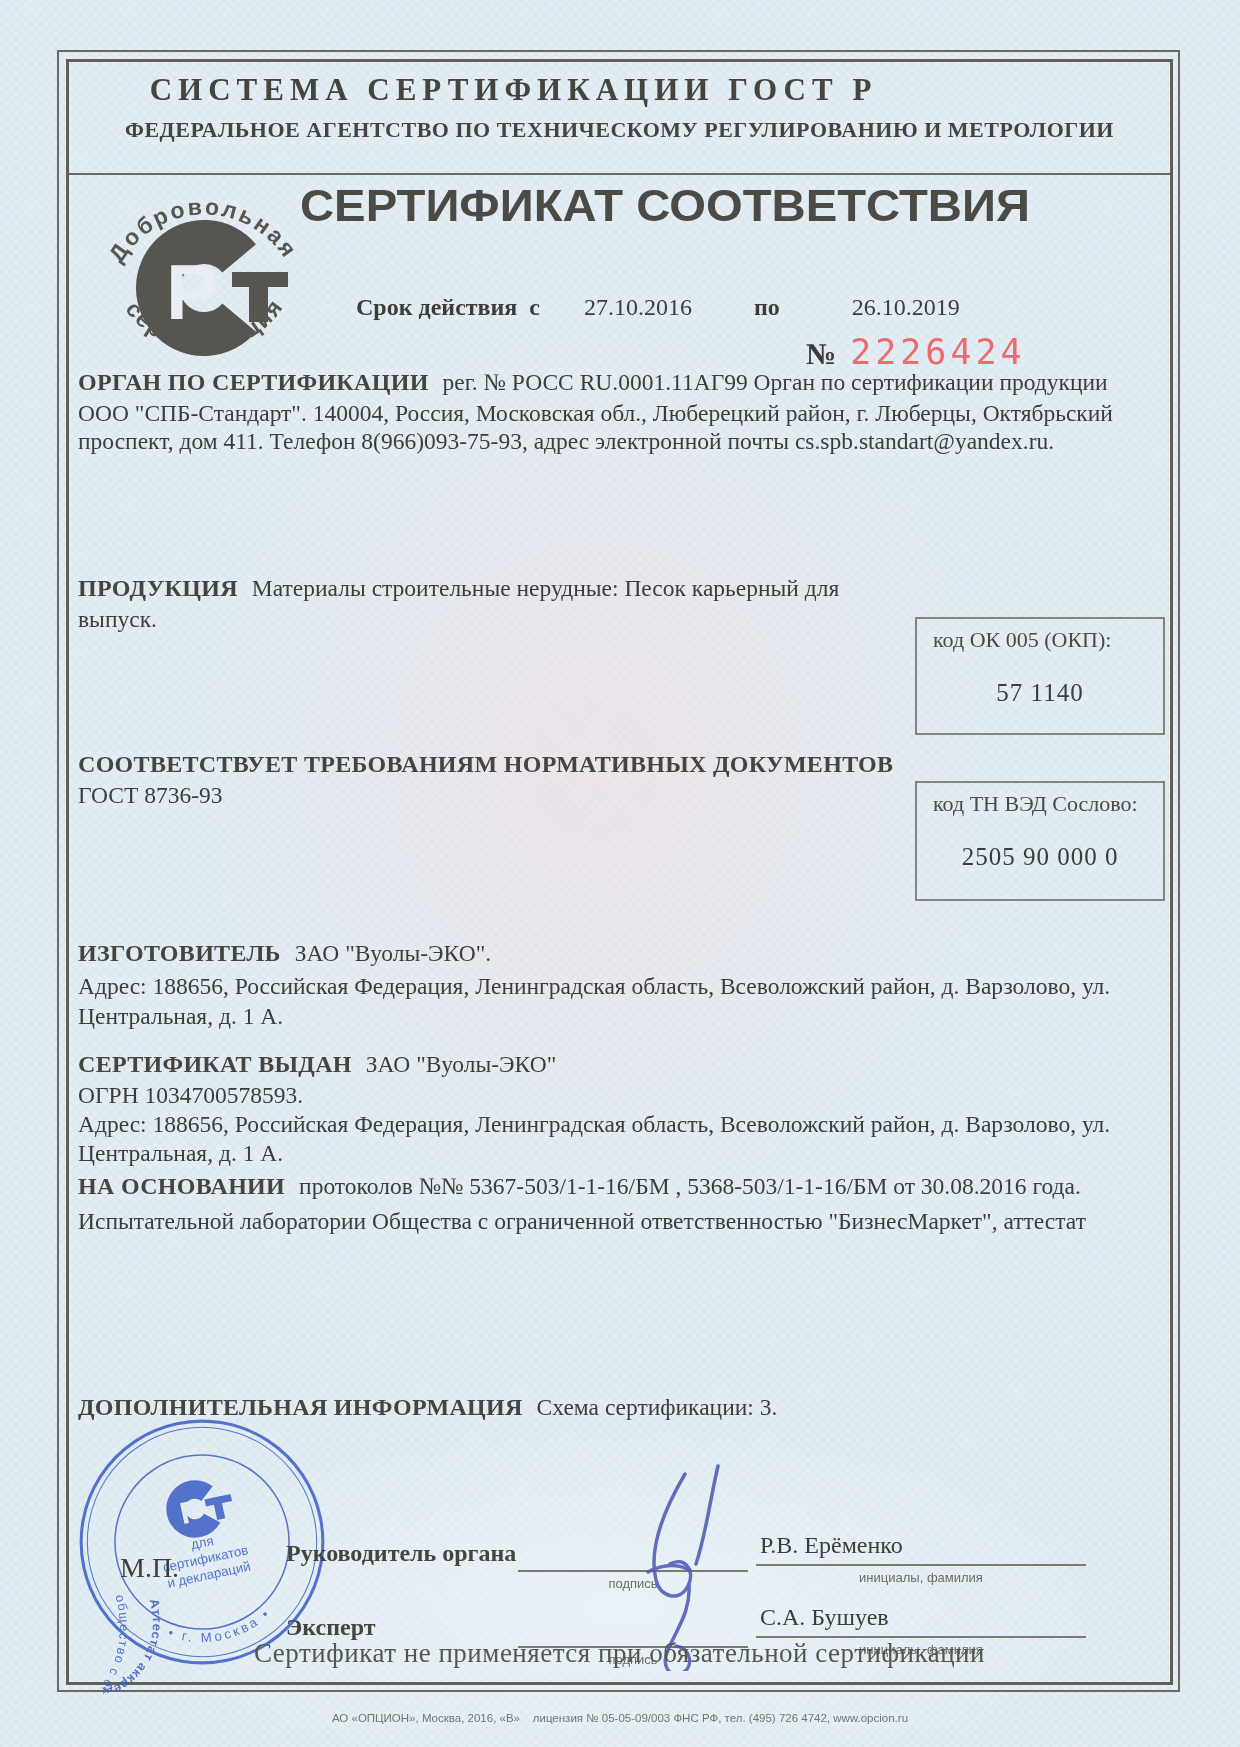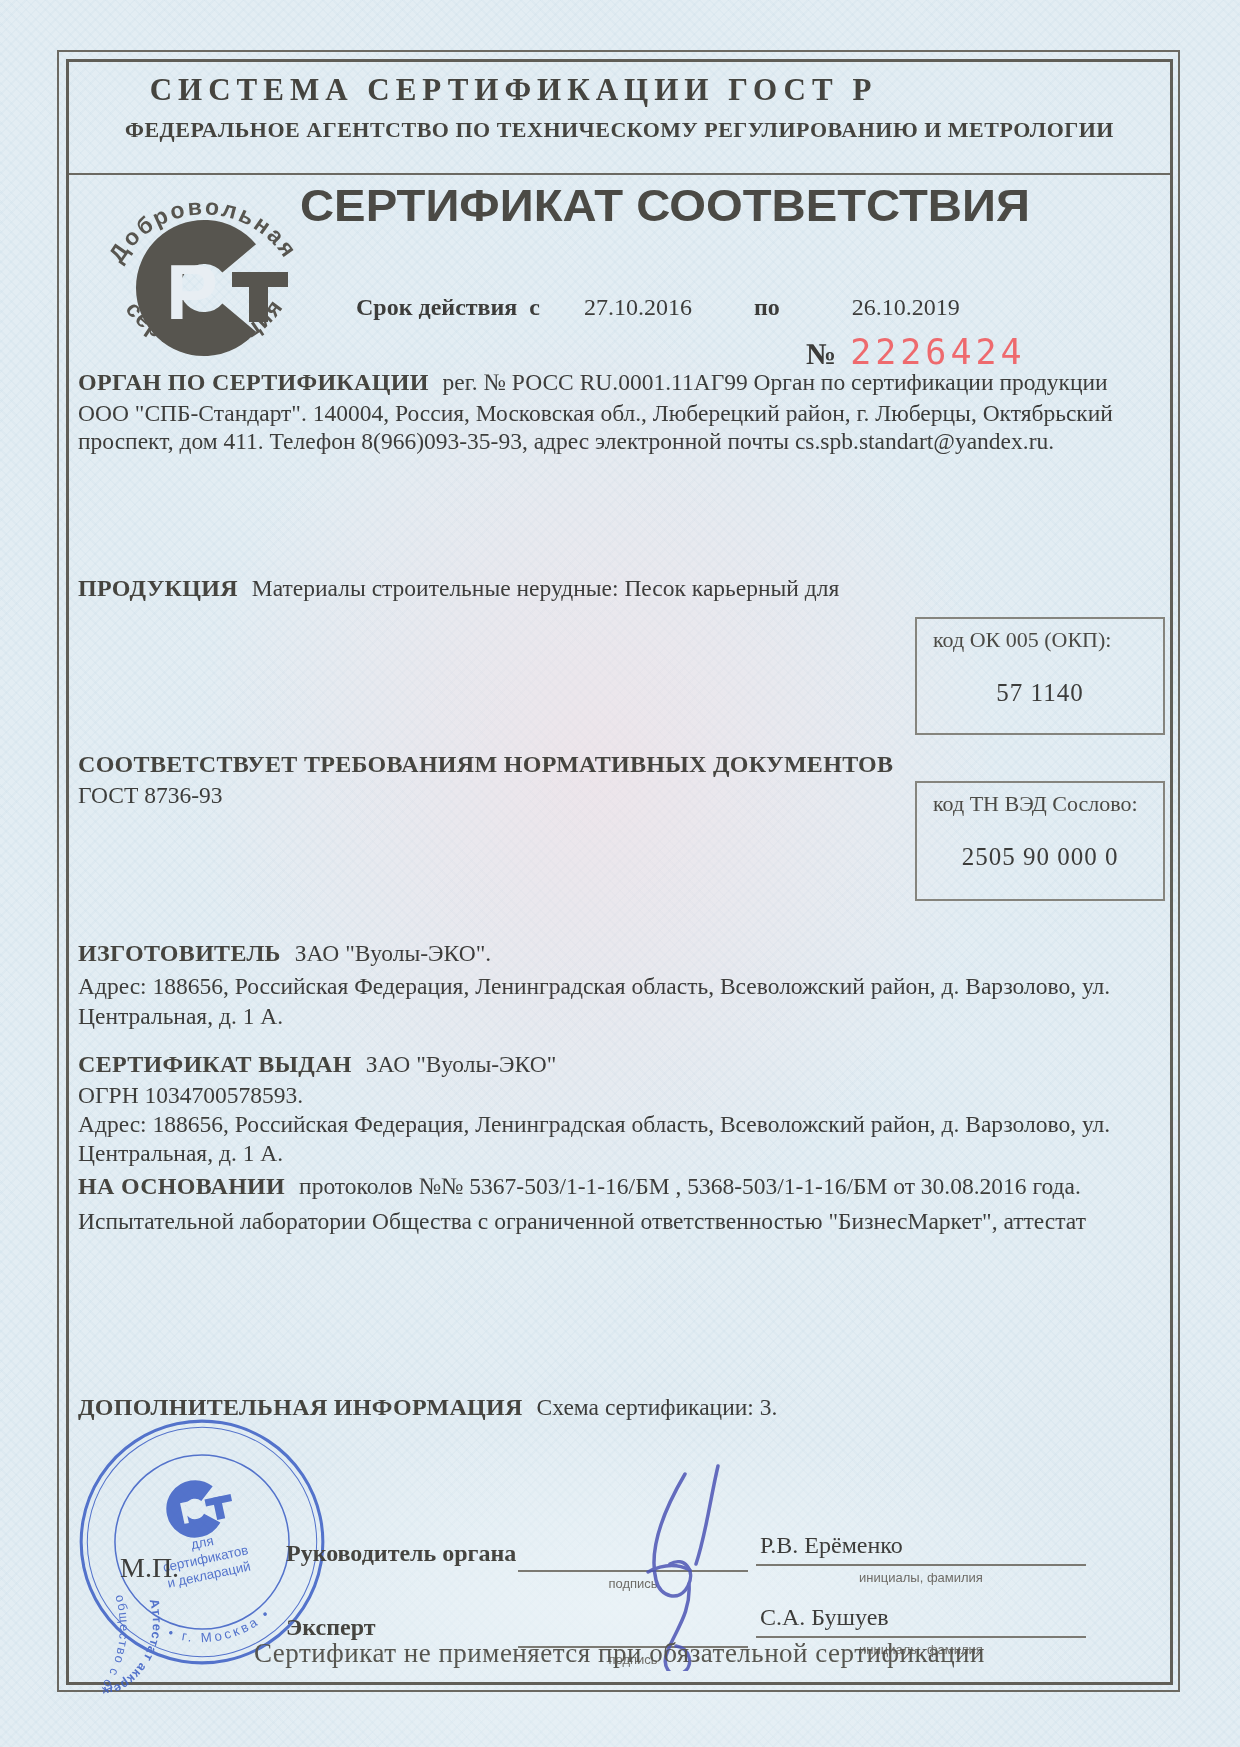--- a/index.html
+++ b/index.html
@@ -122,25 +122,26 @@
     <span class="v-label">Срок действия  с</span><span class="v-from">27.10.2016</span><span class="v-po">по</span><span class="v-to">26.10.2019</span>
   </div>
 
   <div class="blank-num row">
     <span class="lbl">№</span><span class="val">2226424</span>
   </div>
 
   <div class="sec" id="sec-organ">
     <div class="row"><span class="h">ОРГАН ПО СЕРТИФИКАЦИИ</span><span class="t">рег. № РОСС RU.0001.11АГ99 Орган по сертификации продукции</span></div>
     <div class="line">ООО "СПБ-Стандарт". 140004, Россия, Московская обл., Люберецкий район, г. Люберцы, Октябрьский</div>
-    <div class="line">проспект, дом 411. Телефон 8(966)093-35-93, адрес электронной почты cs.spb.standart@yandex.ru.</div>
+    <div class="line">проспект, дом 411. Телефон 8(966)093-75-93, адрес электронной почты cs.spb.standart@yandex.ru.</div>
   </div>
 
   <div class="sec" id="sec-product">
     <div class="row"><span class="h">ПРОДУКЦИЯ</span><span class="t">Материалы строительные нерудные: Песок карьерный для</span></div>
+    <div class="line">выпуск.</div>
   </div>
 
   <div class="code-box" id="box-okp">
     <div class="lbl">код ОК 005 (ОКП):</div>
     <div class="val">57 1140</div>
   </div>
 
   <div class="sec" id="sec-conform">
     <div class="row"><span class="h">СООТВЕТСТВУЕТ ТРЕБОВАНИЯМ НОРМАТИВНЫХ ДОКУМЕНТОВ</span></div>
     <div class="line">ГОСТ 8736-93</div>
@@ -219,14 +220,15 @@
   <svg class="hand-sign" width="190" height="215" viewBox="0 0 190 215">
     <g fill="none" stroke="#4d55b5" stroke-width="3.5" stroke-linecap="round" opacity="0.85">
       <path d="M 95 18 C 75 52 58 92 66 124 C 70 142 90 146 98 130 C 106 114 94 100 80 108"></path>
       <path d="M 128 10 C 120 44 116 78 106 108"></path>
       <path d="M 58 116 C 73 108 88 108 100 114"></path>
       <path d="M 99 128 C 101 156 86 174 78 194 C 70 212 82 224 94 216 C 104 209 100 192 86 190"></path>
     </g>
   </svg>
 
   <div class="bottom-note">Сертификат не применяется при обязательной сертификации</div>
+  <div class="footer">АО «ОПЦИОН», Москва, 2016, «В»    лицензия № 05-05-09/003 ФНС РФ, тел. (495) 726 4742, www.opcion.ru</div>
 
 </div>
 
 </body></html>

